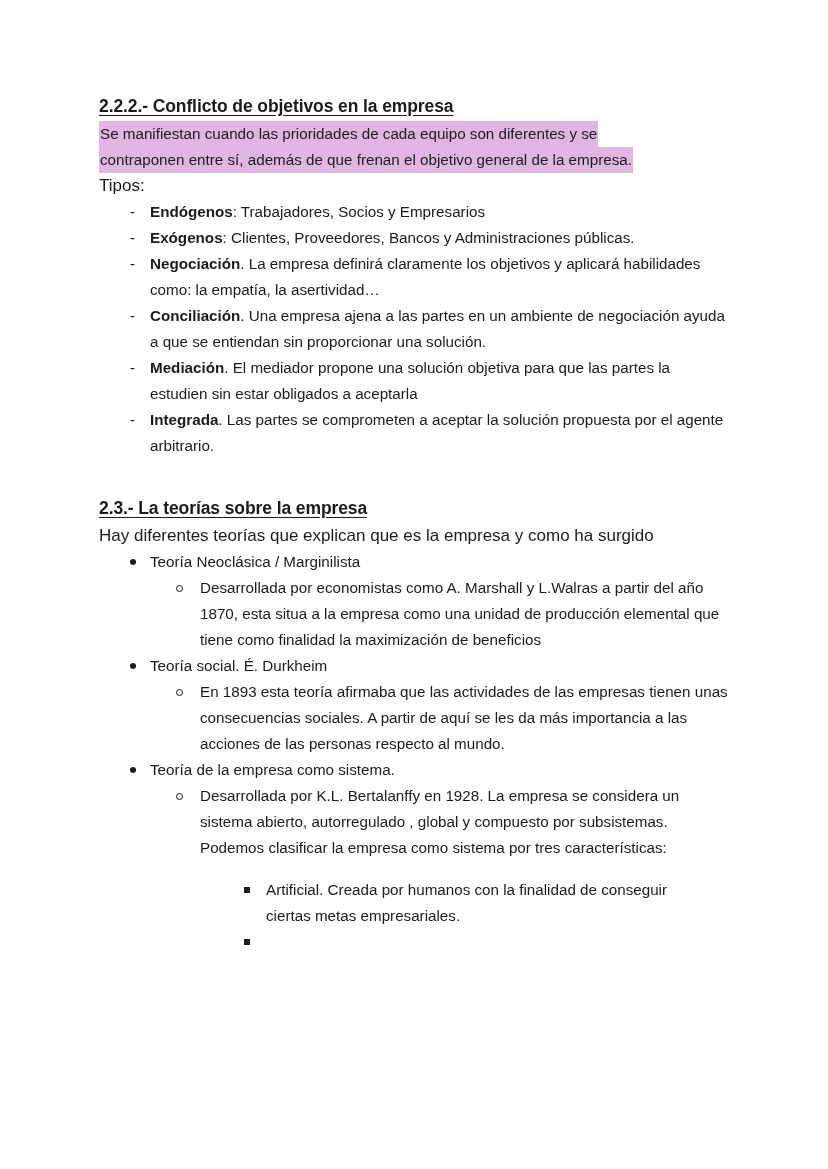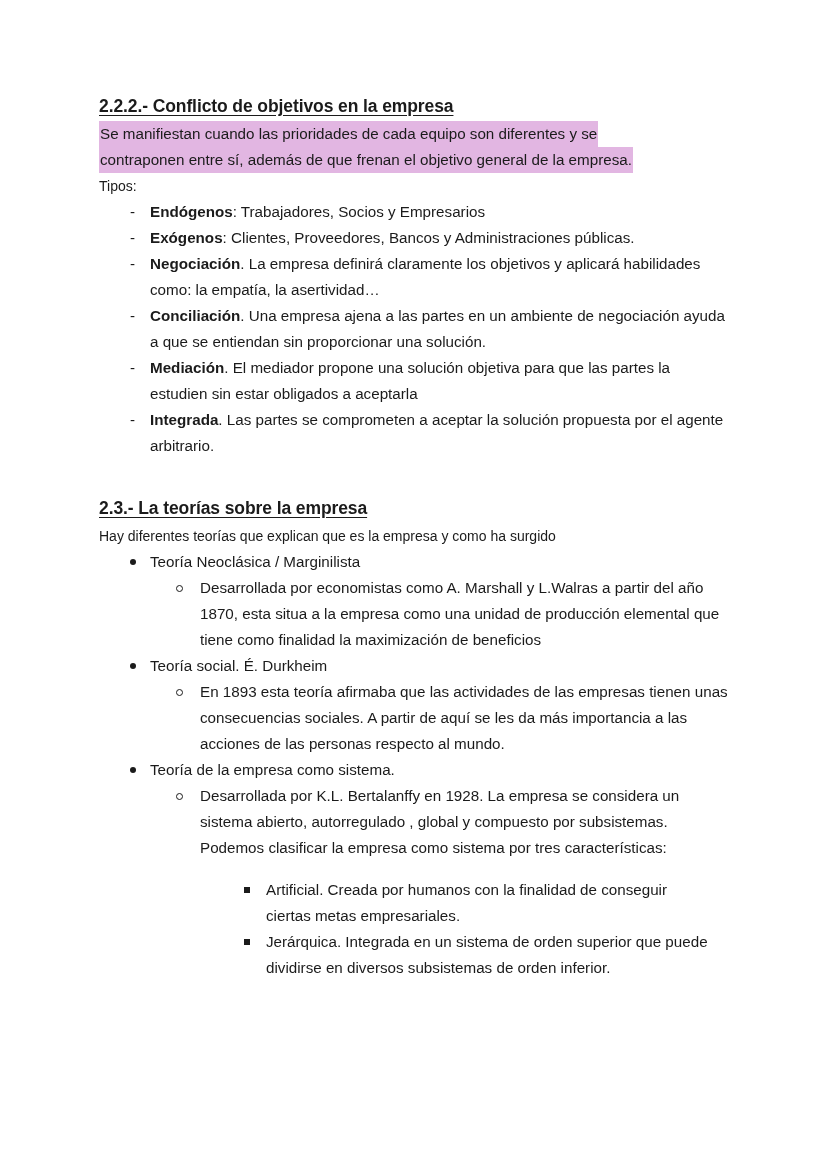--- a/index.html
+++ b/index.html
@@ -36,21 +36,21 @@
     text-underline-offset: 3px;
     margin: 0 0 2px 0;
     white-space: nowrap;
   }
   .heading.second {
     margin-top: 36px;
   }
 
   
   .para {
-    font-size: 14px;
+    font-size: 17px;
     line-height: 26px;
     margin: 0;
   }
   .para.highlight-block {
     font-size: 15.2px;
     line-height: 26px;
     margin: 0;
   }
   .hl-line {
     background: #e2b6e2;
@@ -209,21 +209,21 @@
           <li class="row">
             <span class="bullet"></span><span>Desarrollada por K.L. Bertalanffy en 1928. La empresa se considera un sistema abierto, autorregulado , global y compuesto por subsistemas. Podemos clasificar la empresa como sistema por tres características:</span>
             <ul class="square-list">
               <li class="row">
                 <span class="bullet"></span><span>Artificial. Creada por humanos con la finalidad de conseguir ciertas metas empresariales.</span>
               </li>
               <li class="row">
                 <span class="bullet"></span>
               </li>
               <li class="row">
-                <span class="bullet"></span><span>Jerárquica. Integrada en un sistema de orden superior que puede dividirse en diversos subsistemas de orden inferior.</span>
+                <span class="bullet"></span>
               </li>
             </ul>
           </li>
         </ul>
       </li>
 
     </ul>
 
   </div>
 </div>

